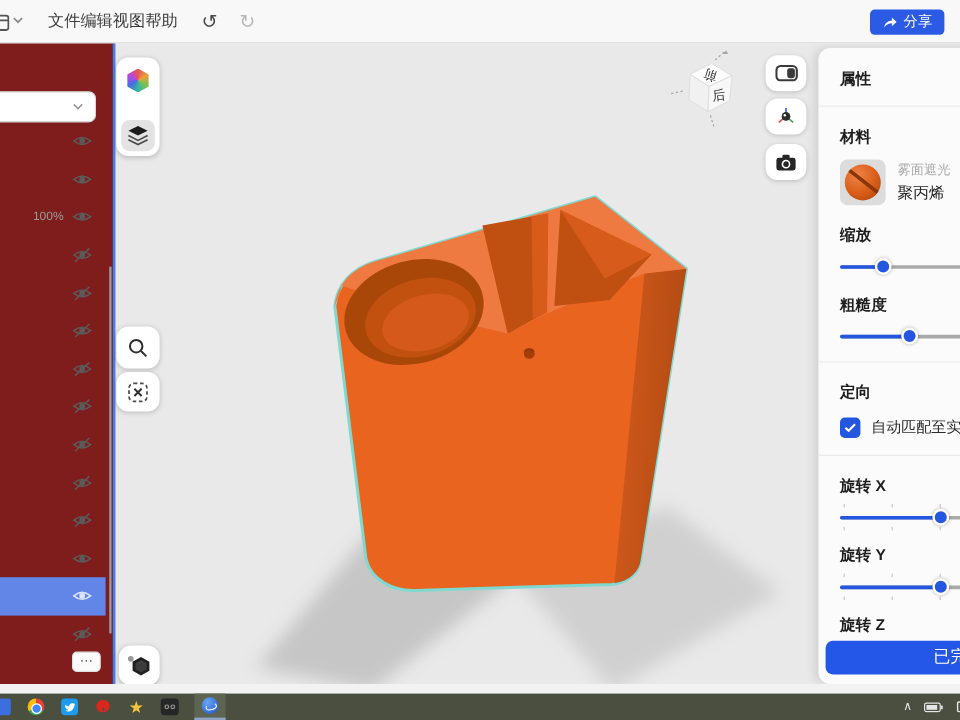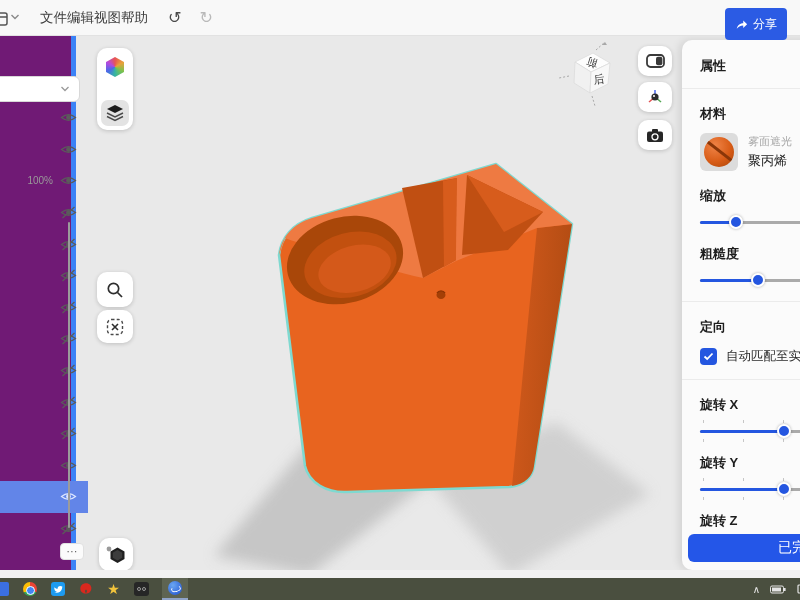--- a/index.html
+++ b/index.html
@@ -8,27 +8,27 @@
 
   
   .menubar { position:absolute; left:0; top:0; width:800px; height:36px;
     background:#f8f8f8; border-bottom:1px solid #e2e2e2; display:flex; align-items:center; z-index:40; }
   .logo-part { position:absolute; left:-9px; top:10px; width:17px; height:16px; }
   .logo-chevron { position:absolute; left:9px; top:13px; }
   .menu-items { display:flex; margin-left:40px; }
   .menu-item { font-size:13.5px; color:#3d3d3d; cursor:default; }
   .undo-redo { display:flex; gap:18px; margin-left:20px; font-size:16px; }
   .undo { color:#4a4a4a; } .redo { color:#b9b9b9; }
-  .share-btn { position:absolute; right:13px; top:8px; height:32px; padding:0 10px;
+  .share-btn { position:absolute; right:13px; top:8px; height:21px; padding:0 10px;
     background:#2b5be4; border:none; border-radius:4px; color:#fff; font-size:12px;
     display:flex; align-items:center; gap:5px; }
 
   
-  .sidebar { position:absolute; left:0; top:36px; width:76px; height:534px;
-    background:#701a75; border-right:5px solid #3b82f6; z-index:30; }
+  .sidebar { position:absolute; left:0; top:36px; width:96px; height:534px;
+    background:#7f1d1d; border-right:2px solid #3b82f6; z-index:30; }
   .sb-dropdown { position:absolute; left:-18px; top:40px; width:98px; height:26px;
     background:#fff; border:1px solid #d8d8d8; border-radius:6px;
     display:flex; align-items:center; justify-content:flex-end; padding-right:8px; }
   .layer-list { position:absolute; left:0; top:66px; width:88px; }
   .srow { height:31.6px; display:flex; align-items:center; justify-content:flex-end;
     padding-right:11px; gap:7px; }
   .srow.selected { background:#6285e8; }
   .row-label { font-size:10px; color:#9a9a9a; }
   .eye { width:17px; height:13px; }
   .eye path,.eye line { stroke:#5b5b5b; fill:none; stroke-width:1.25; }

